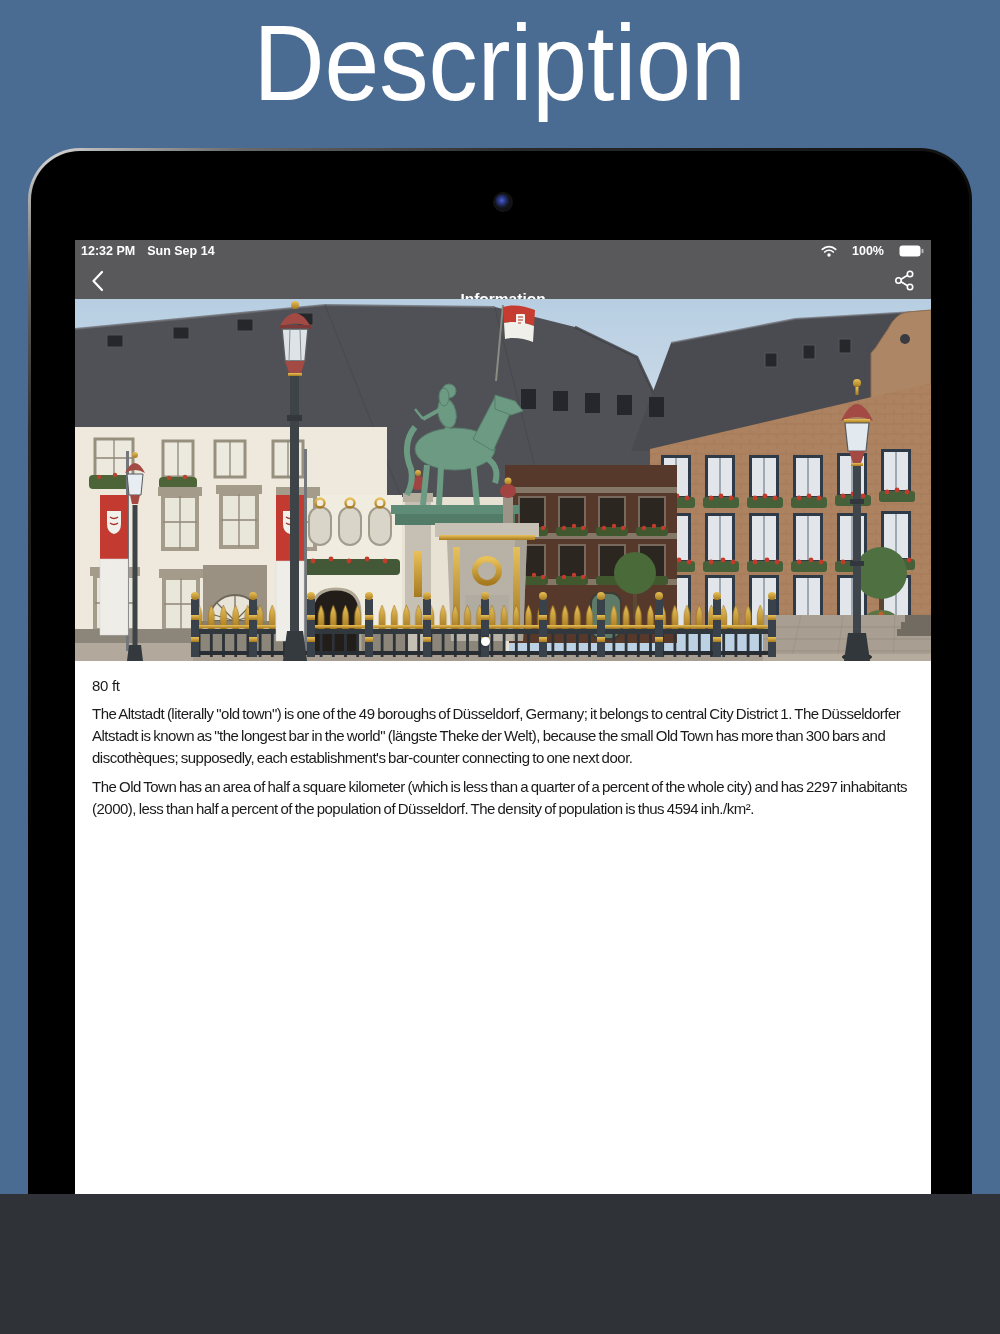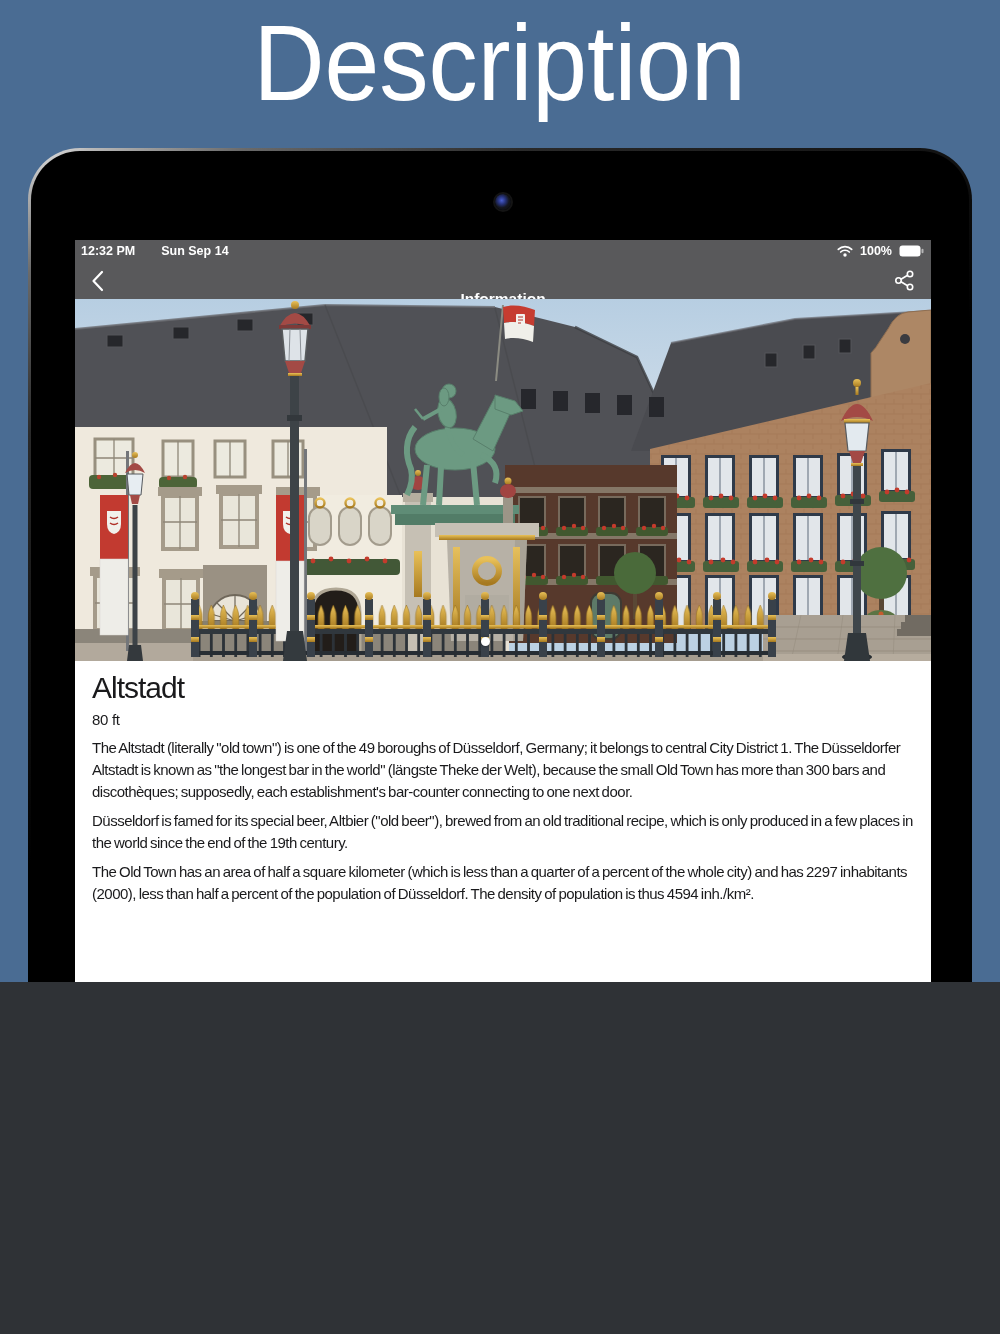--- a/index.html
+++ b/index.html
@@ -1,38 +1,38 @@
 <!DOCTYPE html>
 <html><head>
 <meta charset="utf-8">
 <style>
   html,body{margin:0;padding:0;background:#2f3236;}
   *{box-sizing:border-box;}
-  .stage{position:relative;width:1000px;height:982px;overflow:hidden;
+  .stage{position:relative;width:1000px;height:1194px;overflow:hidden;
          background:#4a6c93;font-family:"Liberation Sans",sans-serif;}
   .page-title{position:absolute;top:10px;left:0;width:100%;text-align:center;
          color:#ffffff;font-size:107px;line-height:107px;font-weight:400;margin:0;}
   .page-title span{display:inline-block;transform:scaleX(.92);transform-origin:center;}
 
   
   .ipad{position:absolute;left:28px;top:148px;width:944px;height:1250px;
         border-radius:52px 52px 0 0;padding:3px;
         background:linear-gradient(150deg,#f2f2f2 0%,#b9b9b9 2%,#6a6a6a 7%,#2a2a2a 16%,#000 40%);}
   .bezel{position:relative;width:100%;height:100%;background:#000;border-radius:49px 49px 0 0;}
   .camera{position:absolute;left:464px;top:43px;width:16px;height:16px;border-radius:50%;
         background:radial-gradient(circle at 42% 40%,#4a5fd0 0%,#27337c 28%,#14161d 55%,#0a0a0c 100%);
         box-shadow:0 0 0 2px #141414;}
 
   
   .screen{position:absolute;left:44px;top:89px;width:856px;height:1160px;background:#ffffff;
         display:flex;flex-direction:column;overflow:hidden;}
   .statusbar{height:22px;background:#59595b;color:#fff;display:flex;align-items:center;
         justify-content:space-between;padding:0 7px 0 6px;font-size:12.5px;font-weight:700;flex:0 0 auto;}
-  .sb-left{display:flex;gap:26px;}
-  .sb-right{display:flex;align-items:center;gap:7px;font-weight:600;}
+  .sb-left{display:flex;gap:12px;}
+  .sb-right{display:flex;align-items:center;gap:15px;font-weight:600;}
   .navbar{height:37px;background:#59595b;position:relative;display:flex;align-items:center;
         justify-content:center;flex:0 0 auto;}
   .nav-title{color:#fff;font-size:15.5px;font-weight:700;margin-top:36px;}
   .nav-btn{position:absolute;top:0;height:37px;display:flex;align-items:center;background:none;border:none;padding:0;cursor:pointer;}
   .back-btn{left:16px;}
   .share-btn{right:16px;}
 
   .photo{position:relative;width:856px;height:362px;flex:0 0 auto;background:#bcd1e3;}
   .photo svg{display:block;}
   .page-dot{position:absolute;left:406px;top:338px;width:9px;height:9px;border-radius:50%;
@@ -564,23 +564,21 @@
               <rect x="775" y="200" width="14" height="5" fill="#31373c"></rect>
               <rect x="775" y="262" width="14" height="5" fill="#31373c"></rect>
               <ellipse cx="782" cy="358" rx="15" ry="4" fill="#282d31"></ellipse>
               <path d="M773,334 L791,334 L795,362 L769,362 Z" fill="#31373b"></path>
             </g>
           </svg>
           <div class="page-dot"></div>
         </div>
 
         <div class="content">
-          <h2>Altstadt</h2>
           <div class="distance">80 ft</div>
           <p>The Altstadt (literally "old town") is one of the 49 boroughs of Düsseldorf, Germany; it belongs to central City District 1. The Düsseldorfer Altstadt is known as "the longest bar in the world" (längste Theke der Welt), because the small Old Town has more than 300 bars and discothèques; supposedly, each establishment's bar-counter connecting to one next door.</p>
-          <p>Düsseldorf is famed for its special beer, Altbier ("old beer"), brewed from an old traditional recipe, which is only produced in a few places in the world since the end of the 19th century.</p>
           <p>The Old Town has an area of half a square kilometer (which is less than a quarter of a percent of the whole city) and has 2297 inhabitants (2000), less than half a percent of the population of Düsseldorf. The density of population is thus 4594 inh./km².</p>
         </div>
 
       </div>
     </div>
   </div>
 </div>
 
 </body></html>

